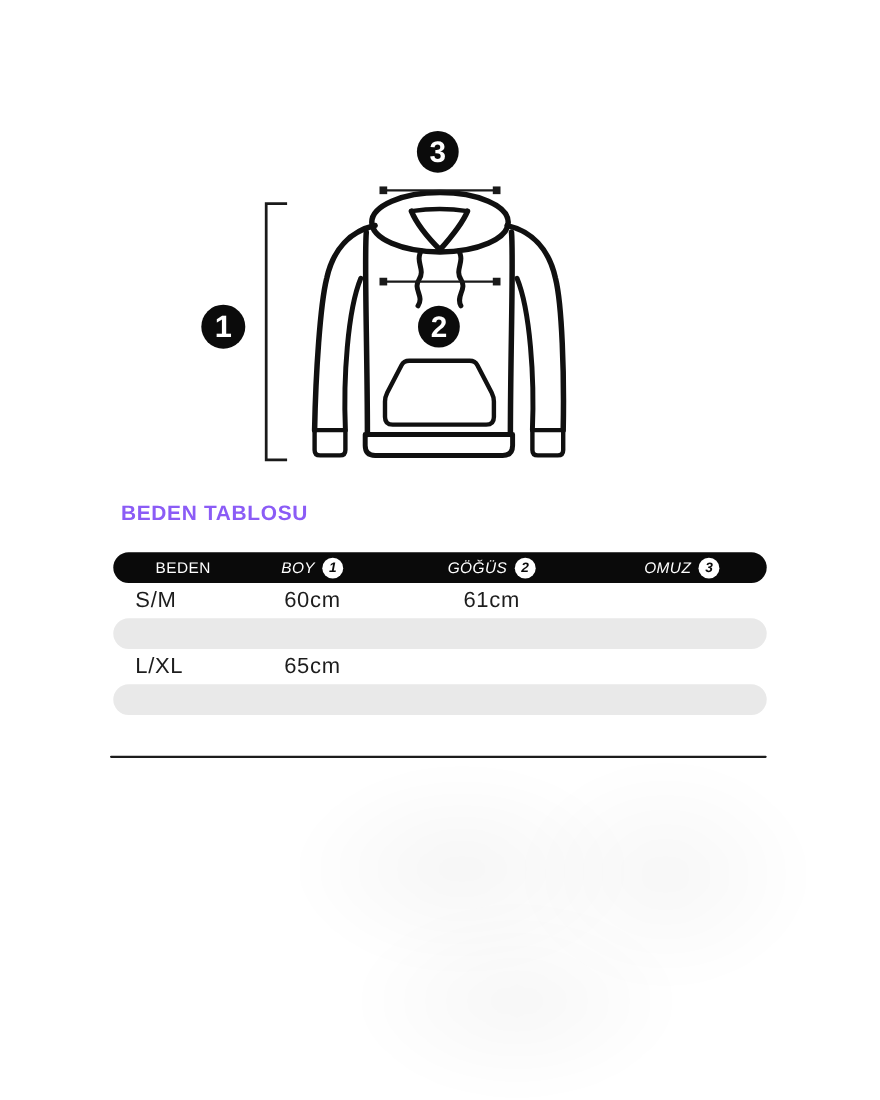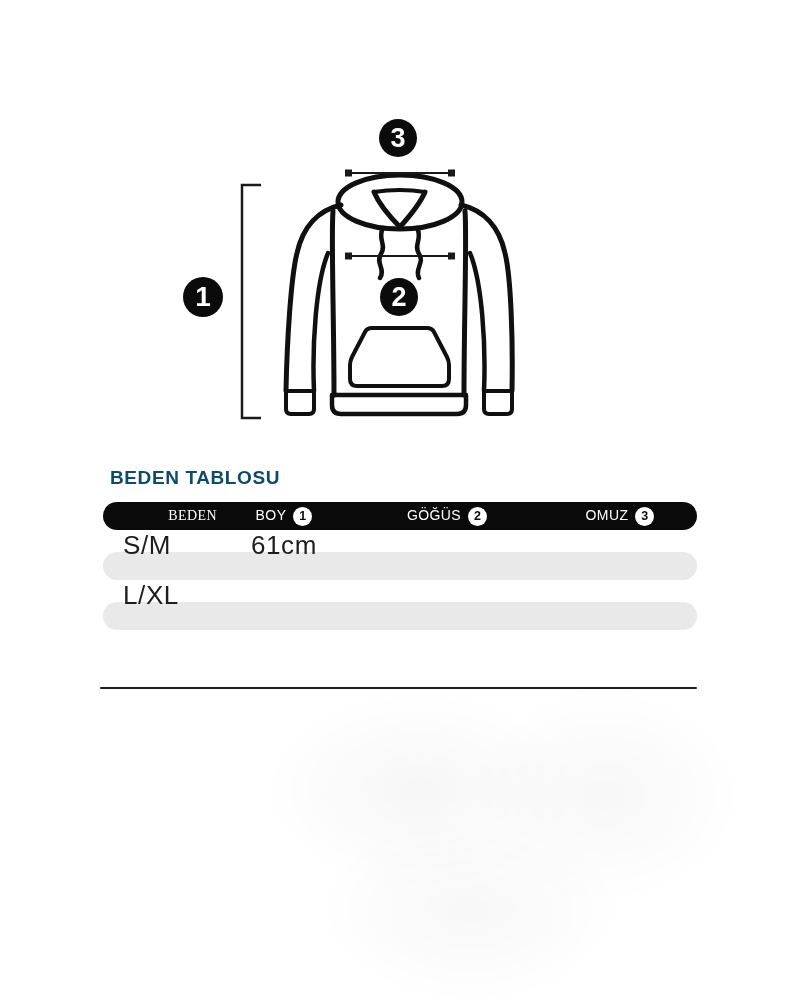--- a/index.html
+++ b/index.html
@@ -6,38 +6,38 @@
   html,body { background:#ffffff; }
   .sheet {
     position:relative; width:800px; height:1000px;
     background:#ffffff; overflow:hidden;
     font-family:"Liberation Sans", sans-serif;
   }
   
   .diagram-svg { position:absolute; left:170px; top:110px; width:400px; height:340px; }
   
   .table-title {
-    position:absolute; left:110px; top:467px;
-    font-size:19px; font-weight:700; letter-spacing:.6px; color:#0c4a6e;
+    position:absolute; left:110px; top:457px;
+    font-size:19px; font-weight:700; letter-spacing:.6px; color:#8b5cf6;
   }
   
   .size-table { position:absolute; left:103px; top:502px; width:594px; }
   .grid-row { display:grid; grid-template-columns:114px 134px 192px 154px; align-items:center; }
   .thead {
     height:28px; background:#0a0a0a; border-radius:14px; color:#ffffff;
   }
   .thead .cell { font-size:14px; letter-spacing:.4px; }
-  .thead .c0 { padding-left:13px; text-align:right;font-family:Liberation Serif, serif; }
-  .hgroup { display:flex; justify-content:center; gap:7px; }
+  .thead .c0 { padding-left:13px; text-align:center; }
+  .hgroup { display:flex; align-items:center; justify-content:center; gap:7px;font-style:italic; }
   .hmark {
     width:19px; height:19px; border-radius:50%; background:#ffffff; color:#0a0a0a;
     font-size:12.5px; font-weight:700; display:flex; align-items:center; justify-content:center;
     flex:0 0 auto;
   }
-  .trow { height:22px; font-size:26px; letter-spacing:.6px; color:#1d1d1d; }
+  .trow { height:32px; font-size:20px; letter-spacing:.6px; color:#1d1d1d; }
   .trow .cell { text-align:center; }
   .trow .c0 { text-align:left; padding-left:20px; }
   .stripe { height:28px; border-radius:14px; background:#e9e9e9; }
   .divider {
     position:absolute; left:100px; top:687px; width:597px; height:2px;
     background:#1c1c1c; border-radius:1px;
   }
   
   .blob { position:absolute; border-radius:50%; filter:blur(12px); }
   .blob1 { left:265px; top:695px; width:310px; height:190px;
@@ -129,27 +129,29 @@
       <div class="cell">
         <span class="hgroup">
           <span>OMUZ</span>
           <span class="hmark">3</span>
         </span>
       </div>
     </div>
 
     <div class="grid-row trow">
       <div class="cell c0">S/M</div>
+      <div class="cell">60cm</div>
       <div class="cell">61cm</div>
     </div>
 
     <div class="stripe"></div>
 
     <div class="grid-row trow">
       <div class="cell c0">L/XL</div>
+      <div class="cell">65cm</div>
     </div>
 
     <div class="stripe"></div>
   </div>
 
   <div class="divider"></div>
 
   <div class="blob blob1"></div>
   <div class="blob blob2"></div>
   <div class="blob blob3"></div>

